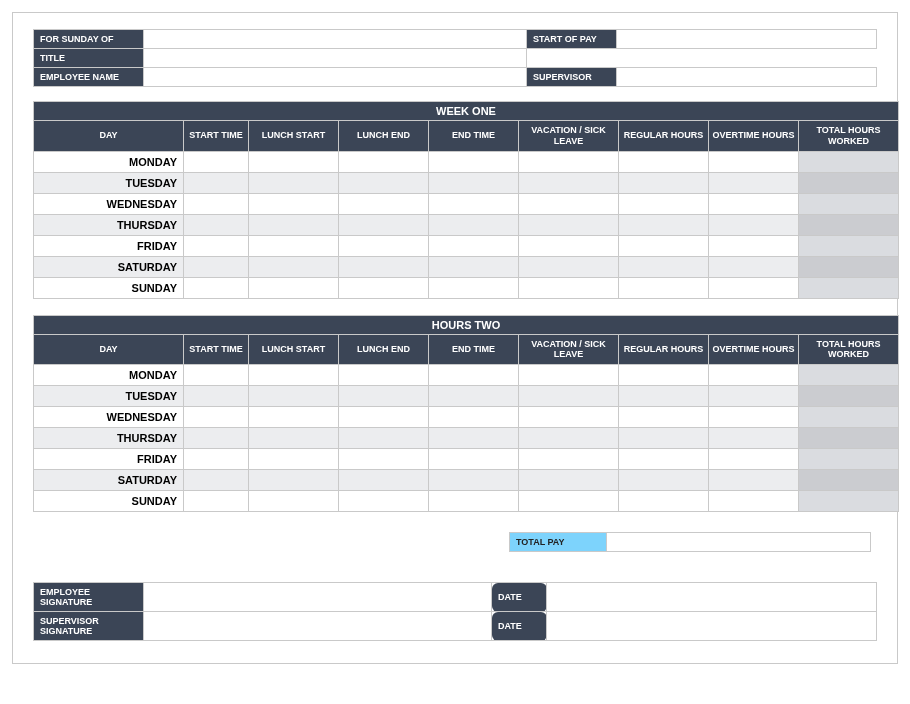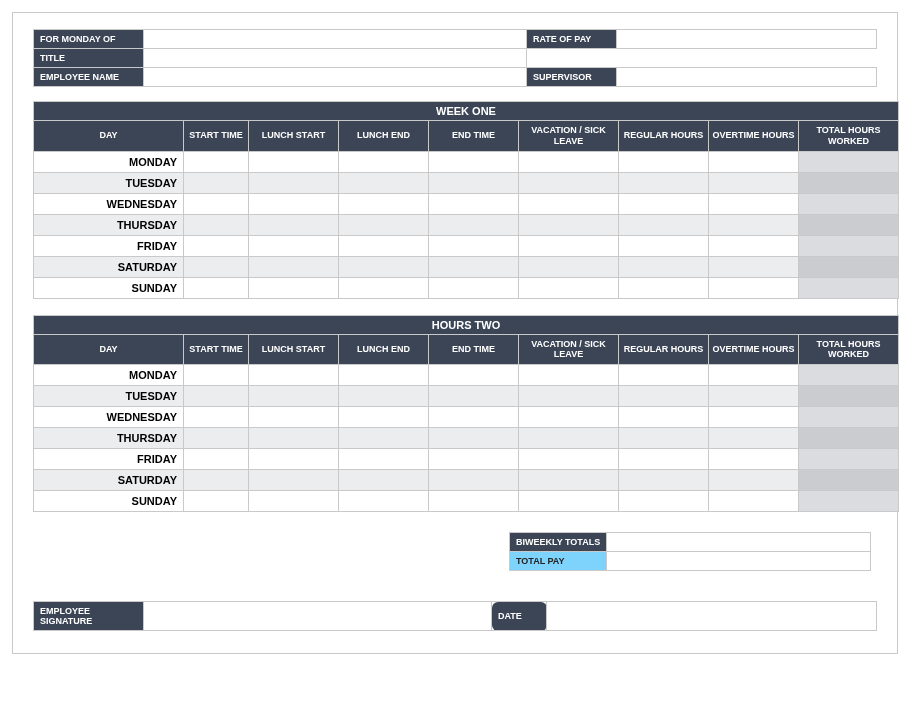--- a/index.html
+++ b/index.html
@@ -95,23 +95,23 @@
 
   <table class="info">
     <colgroup>
       <col style="width:110px">
         <col>
         <col style="width:90px">
         <col style="width:260px">
     </colgroup>
     <tbody>
         <tr>
-      <td class="lbl">FOR MONDAY OF</td>
+      <td class="lbl">FOR SUNDAY OF</td>
       <td class="val"></td>
-      <td class="lbl rlbl">RATE OF PAY</td>
+      <td class="lbl rlbl">START OF PAY</td>
       <td class="val-right"></td>
     </tr>
     <tr>
       <td class="lbl">TITLE</td>
       <td class="val" style="width:250px"></td>
       <td class="blank" colspan="2"></td>
     </tr>
     <tr>
       <td class="lbl">EMPLOYEE NAME</td>
       <td class="val"></td>
@@ -339,24 +339,20 @@
       </tbody>
   </table>
 
   <table class="totals-wrap">
     <tbody>
         <tr>
       <td style="width:470px"></td>
       <td>
         <table class="totals-box">
           <tbody>
-                <tr>
-            <td class="tl-dark">BIWEEKLY TOTALS</td>
-            <td class="tval"></td>
-          </tr>
           <tr>
             <td class="tl-grey">TOTAL PAY</td>
             <td class="tval"></td>
           </tr>
         </tbody>
             </table>
       </td>
     </tr>
   </tbody>
     </table>
@@ -368,16 +364,22 @@
         <col style="width:55px">
         <col style="width:330px">
     </colgroup>
     <tbody>
         <tr>
       <td class="lbl2">EMPLOYEE SIGNATURE</td>
       <td class="sv"></td>
       <td class="lbl2 rlbl2">DATE</td>
       <td class="sv"></td>
     </tr>
+    <tr>
+      <td class="lbl2">SUPERVISOR SIGNATURE</td>
+      <td class="sv"></td>
+      <td class="lbl2 rlbl2">DATE</td>
+      <td class="sv"></td>
+    </tr>
   </tbody>
     </table>
 
 </div>
 
 </body></html>

